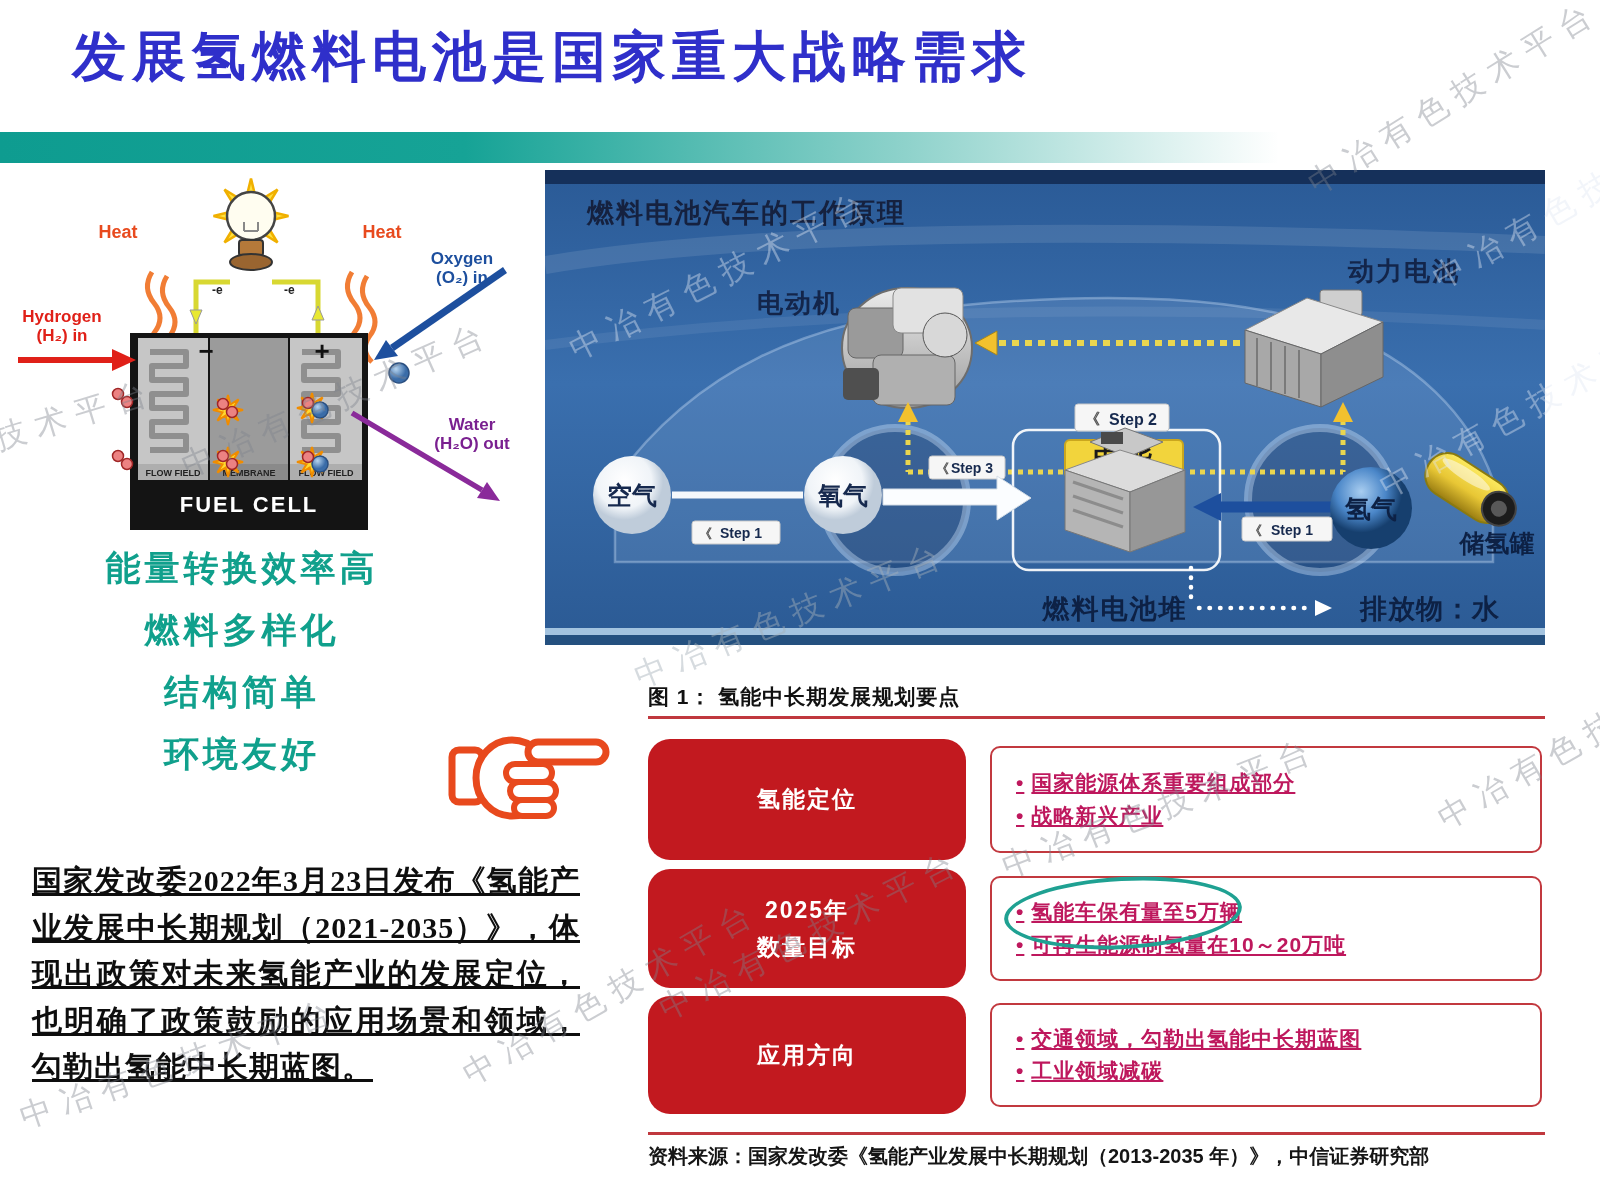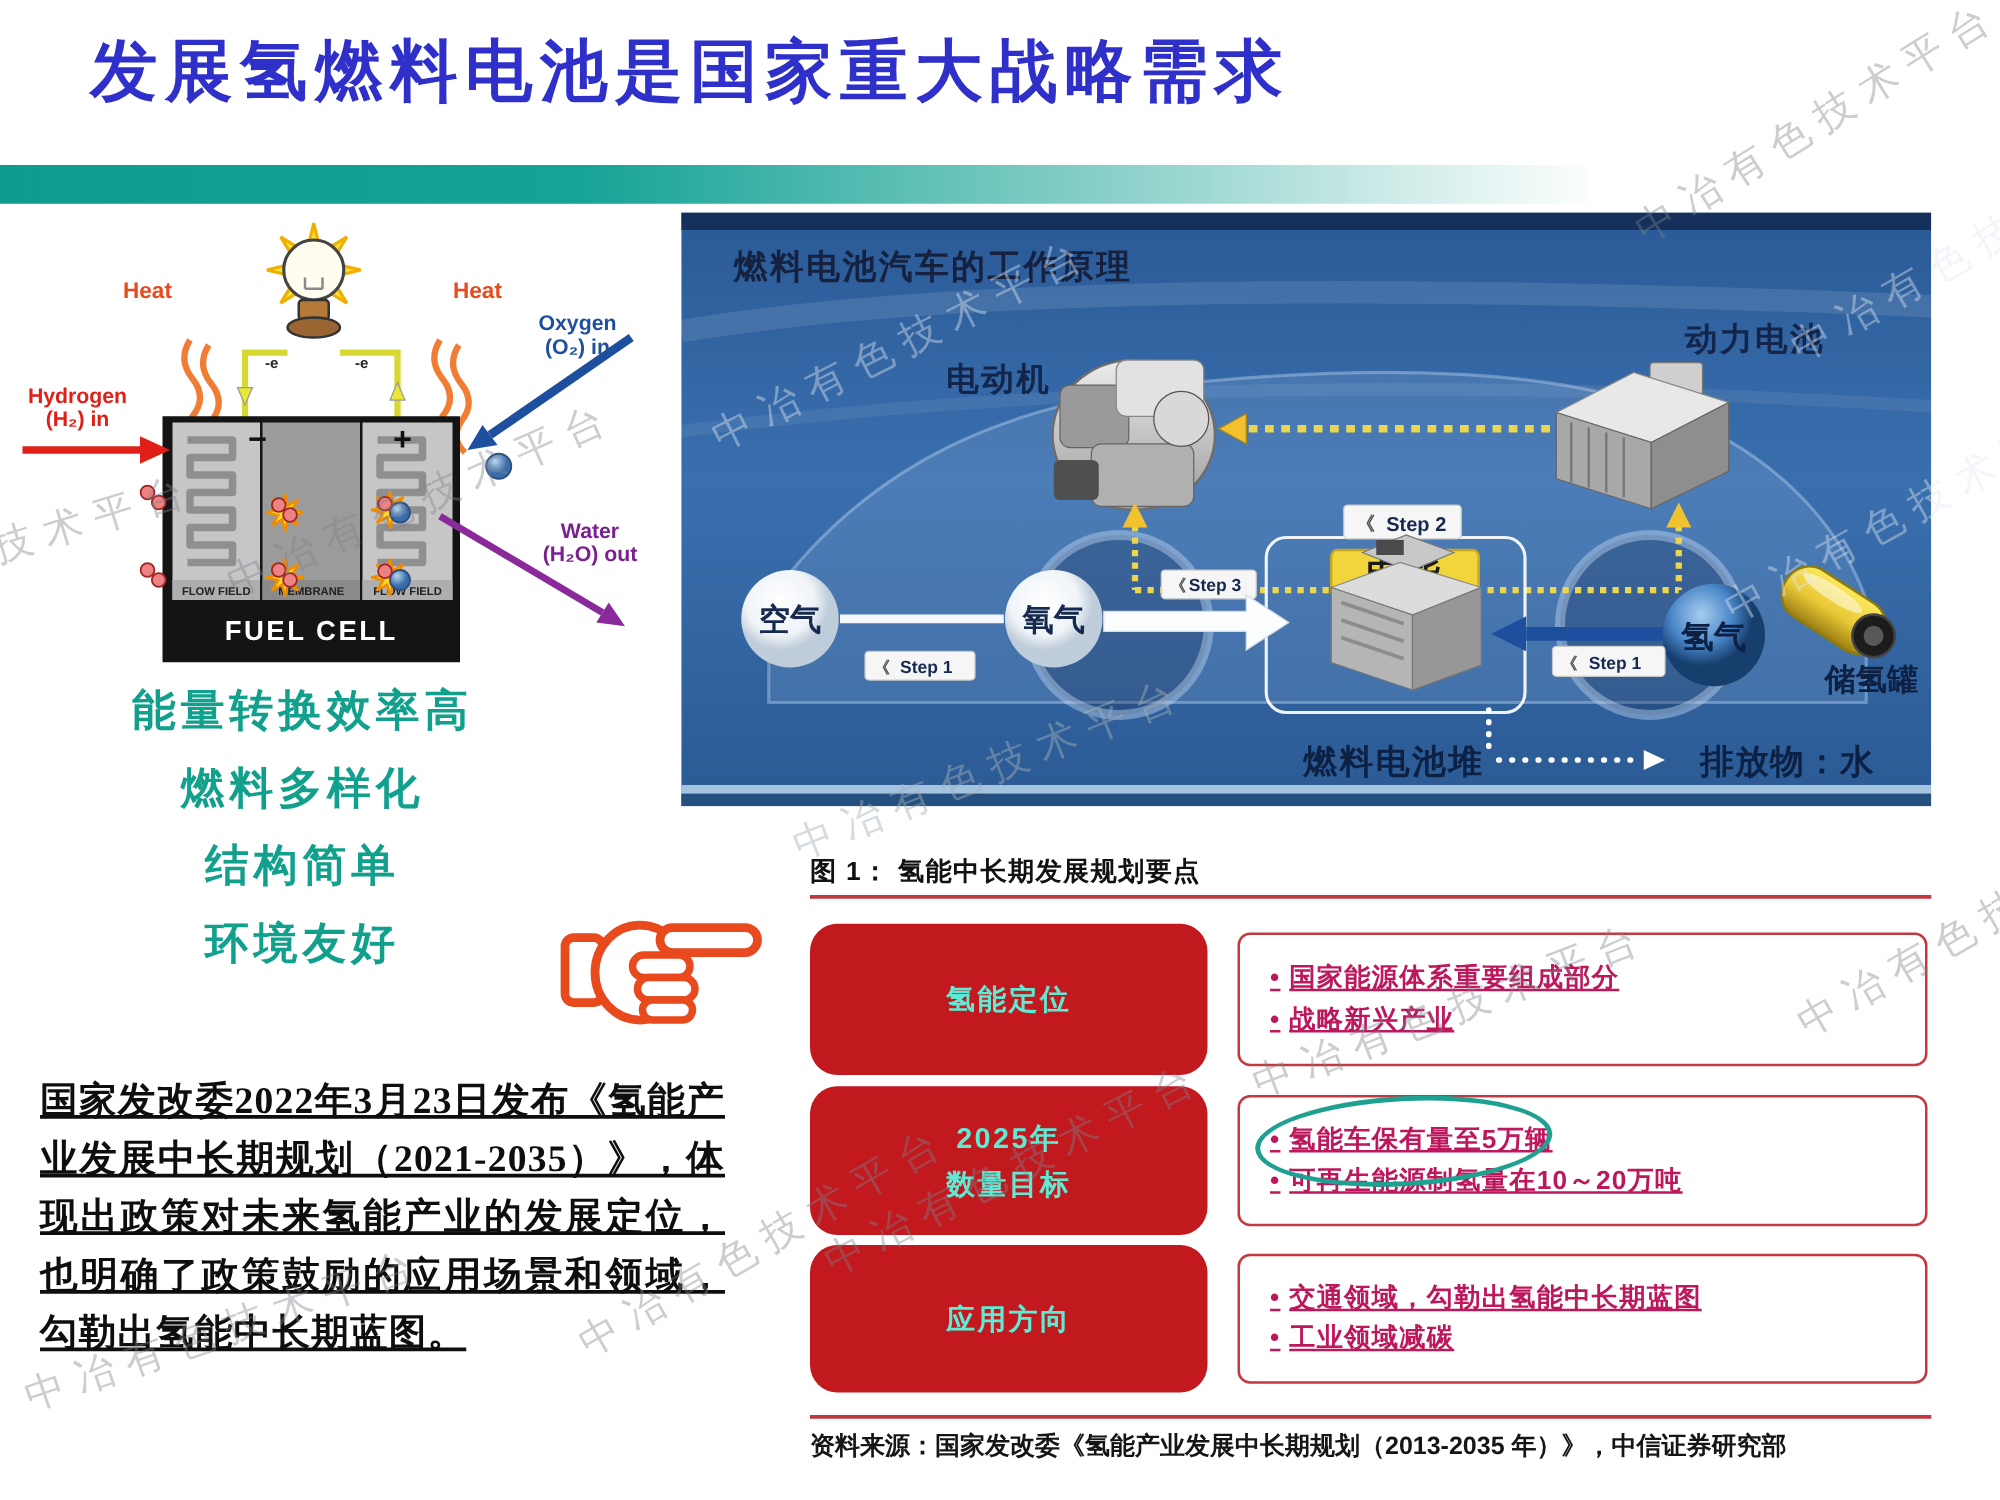--- a/index.html
+++ b/index.html
@@ -19,21 +19,21 @@
     font:600 30px/1.55 "Liberation Serif",serif;color:#0e0e0e;text-align:justify;letter-spacing:1px;text-decoration:underline;}
   
   .vehicle-svg{position:absolute;left:545px;top:170px;width:1000px;height:475px;}
   
   .fig-caption{position:absolute;left:648px;top:683px;font:700 21px "Liberation Sans",sans-serif;
     color:#111;letter-spacing:1px;}
   .fig-line{position:absolute;left:648px;width:897px;height:3px;background:#c0383e;}
   .fig-line.top{top:716px;} .fig-line.bottom{top:1132px;}
   .fig-row{position:absolute;left:648px;width:897px;}
   .row-label{position:absolute;left:0;top:0;bottom:0;width:318px;background:#c2191f;
-    border-radius:22px;color:#5eead4;display:flex;flex-direction:column;align-items:center;
+    border-radius:22px;color:#ffffff;display:flex;flex-direction:column;align-items:center;
     justify-content:center;font:700 23px/1.6 "Liberation Sans",sans-serif;letter-spacing:2px;}
   .row-bullets{position:absolute;left:342px;right:3px;top:7px;bottom:7px;border:2px solid #c2393f;
     border-radius:10px;background:#fff;display:flex;flex-direction:column;justify-content:center;
     row-gap:4px;padding:6px 10px 6px 24px;box-sizing:border-box;}
   .bullet{font:700 21px/1.35 "Liberation Sans",sans-serif;color:#be185d;letter-spacing:1px;text-decoration:underline;}
   .bullet::before{content:"•";margin-right:7px;}
   .ellipse-highlight{position:absolute;left:1004px;top:877px;width:230px;height:64px;
     border:4px solid #1fa192;border-radius:50%;transform:rotate(-3deg);z-index:6;}
   .fig-source{position:absolute;left:648px;top:1143px;font:700 20px "Liberation Sans",sans-serif;color:#151515;}
   

